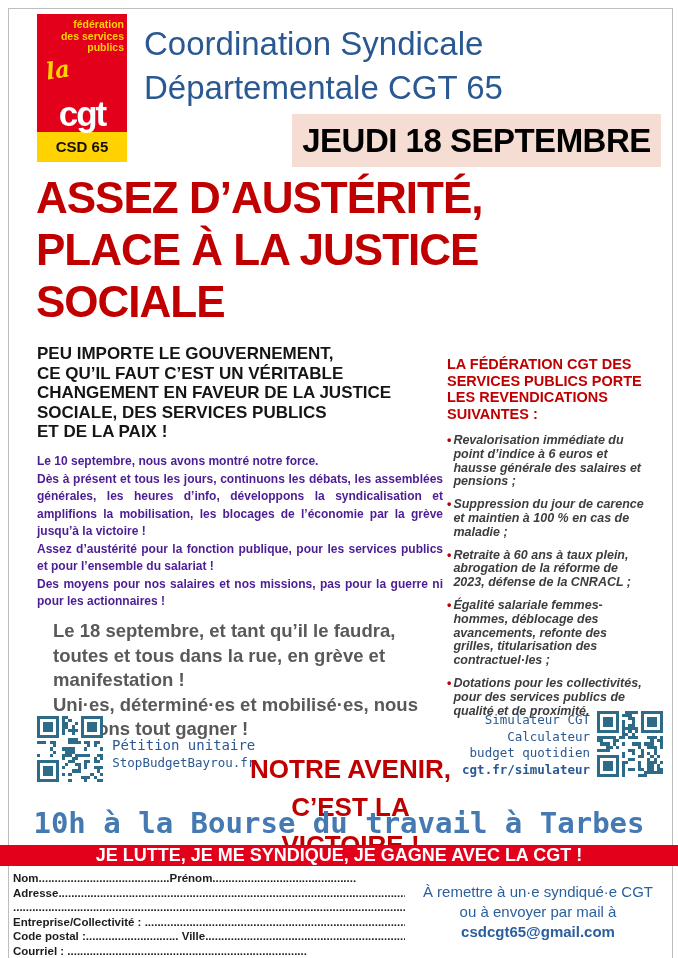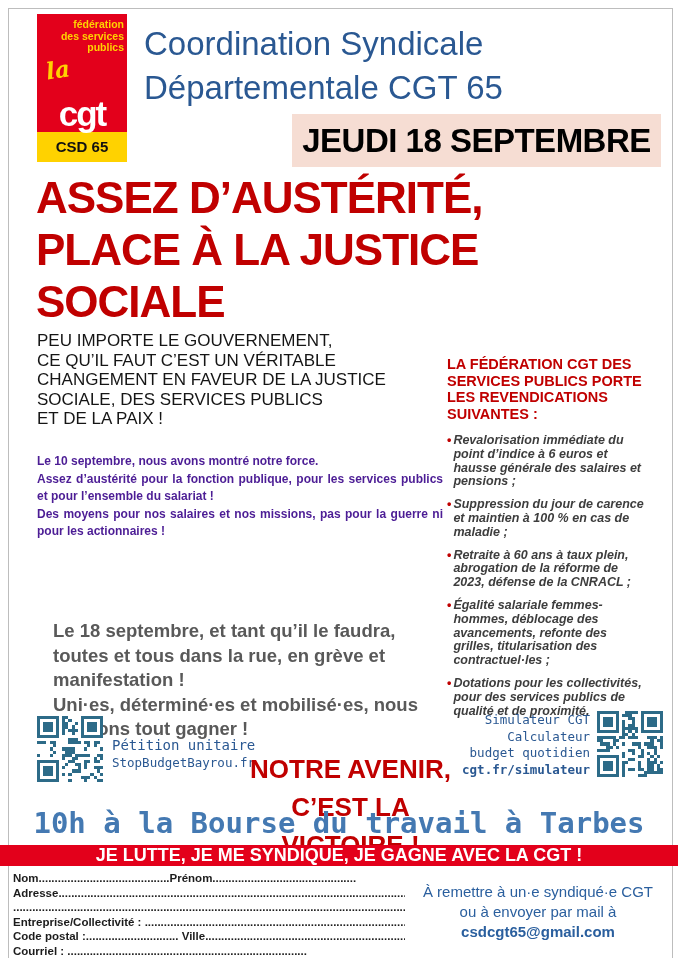--- a/index.html
+++ b/index.html
@@ -23,21 +23,21 @@
 
   
   .org-title{left:144px;top:22px;color:var(--title_blue);font-size:33px;line-height:44px;font-weight:400;}
   .date-band{left:292px;top:114px;width:369px;height:53px;background:var(--date_bg);
         color:#000;font-size:33px;font-weight:800;text-align:center;line-height:53px;letter-spacing:-0.5px;}
 
   
   .headline{left:36px;top:172px;color:var(--headline_red);font-size:44px;font-weight:800;
         line-height:52px;letter-spacing:-1px;}
 
-  .intro{left:37px;top:331px;color:#151515;font-size:17px;font-weight:400;line-height:19.5px;}
+  .intro{left:37px;top:344px;color:#151515;font-size:17px;font-weight:700;line-height:19.5px;}
 
   .bodytext{left:37px;top:453px;width:406px;color:#4c1d95;font-size:12px;font-weight:700;
         line-height:17.5px;text-align:justify;}
   .bodytext p{margin:0;}
 
   .callout{left:53px;top:619px;width:395px;color:var(--gray_callout);font-size:18.5px;
         font-weight:700;line-height:24.5px;}
   .callout p{margin:0;}
 
   
@@ -46,21 +46,21 @@
   .rev-list{margin-top:12px;}
   .rev-item{display:flex;margin-bottom:9px;color:#3d3d3d;font-size:12.5px;font-weight:700;
         font-style:italic;line-height:13.8px;}
   .bmark{color:var(--headline_red);font-style:normal;margin-right:2px;}
 
   
   .qr{shape-rendering:crispEdges;fill:var(--qr_teal);background:#fff;}
   .qr-petition{left:37px;top:716px;}
   .qr-simulator{left:597px;top:711px;}
   .mono{font-family:"DejaVu Sans Mono","Liberation Mono",monospace;}
-  .petition-caption{left:112px;top:737px;color:var(--title_blue);line-height:17px;}
+  .petition-caption{left:112px;top:737px;color:var(--title_blue);line-height:17px;text-align:right;}
   .petition-caption .l1{font-size:14px;}
   .petition-caption .l2{font-size:12.5px;}
   .sim-caption{left:428px;top:712px;width:162px;text-align:right;color:var(--title_blue);
         font-size:12.5px;line-height:16.5px;}
   .sim-caption .l4{font-weight:700;}
 
   .avenir{left:228px;top:750px;width:245px;text-align:center;color:var(--headline_red);
         font-size:26px;font-weight:800;line-height:38px;}
 
   .meeting{left:0;width:678px;top:806px;text-align:center;color:var(--meeting_blue);
@@ -112,20 +112,21 @@
   <div class="abs intro">
     <div>PEU IMPORTE LE GOUVERNEMENT,</div>
     <div>CE QU’IL FAUT C’EST UN VÉRITABLE</div>
     <div>CHANGEMENT EN FAVEUR DE LA JUSTICE</div>
     <div>SOCIALE, DES SERVICES PUBLICS</div>
     <div>ET DE LA PAIX !</div>
   </div>
 
   <div class="abs bodytext">
     <p>Le 10 septembre, nous avons montré notre force.</p>
+    <p>Dès à présent et tous les jours, continuons les débats, les assemblées générales, les heures d’info, développons la syndicalisation et amplifions la mobilisation, les blocages de l’économie par la grève jusqu’à la victoire !</p>
     <p>Assez d’austérité pour la fonction publique, pour les services publics et pour l’ensemble du salariat !</p>
     <p>Des moyens pour nos salaires et nos missions, pas pour la guerre ni pour les actionnaires !</p>
   </div>
 
   <div class="abs callout">
     <p>Le 18 septembre, et tant qu’il le faudra, toutes et tous dans la rue, en grève et manifestation !</p>
     <p>Uni·es, déterminé·es et mobilisé·es, nous pouvons tout gagner !</p>
   </div>
 
   <div class="abs rev">

